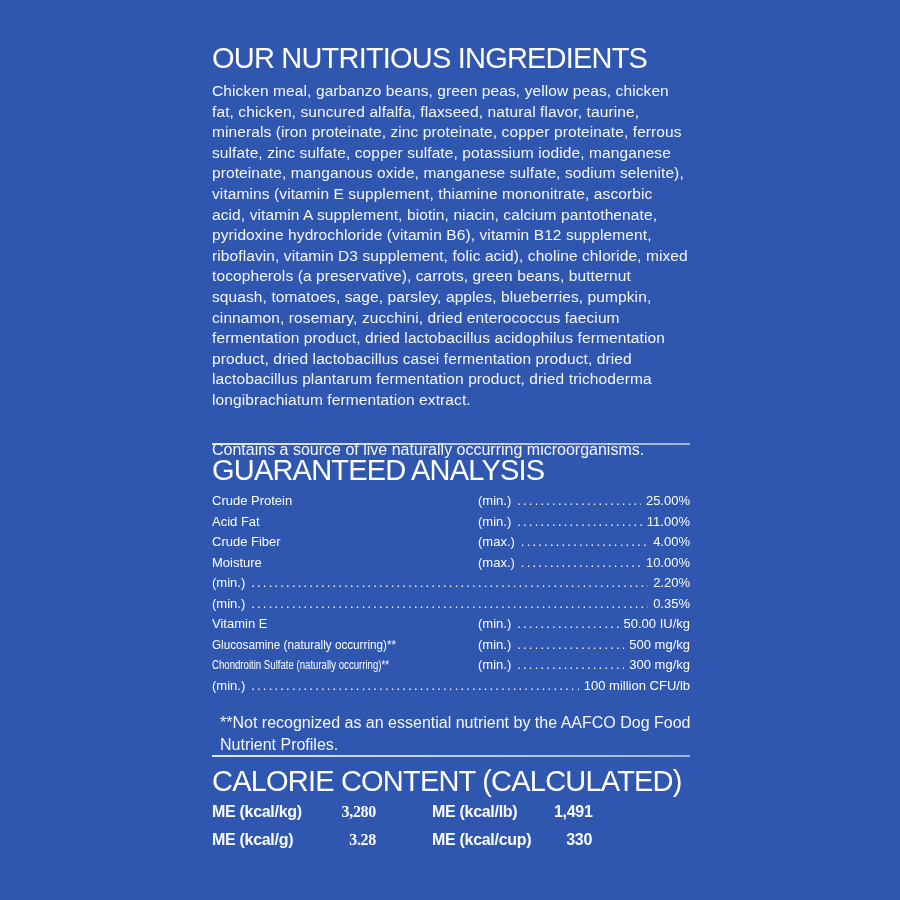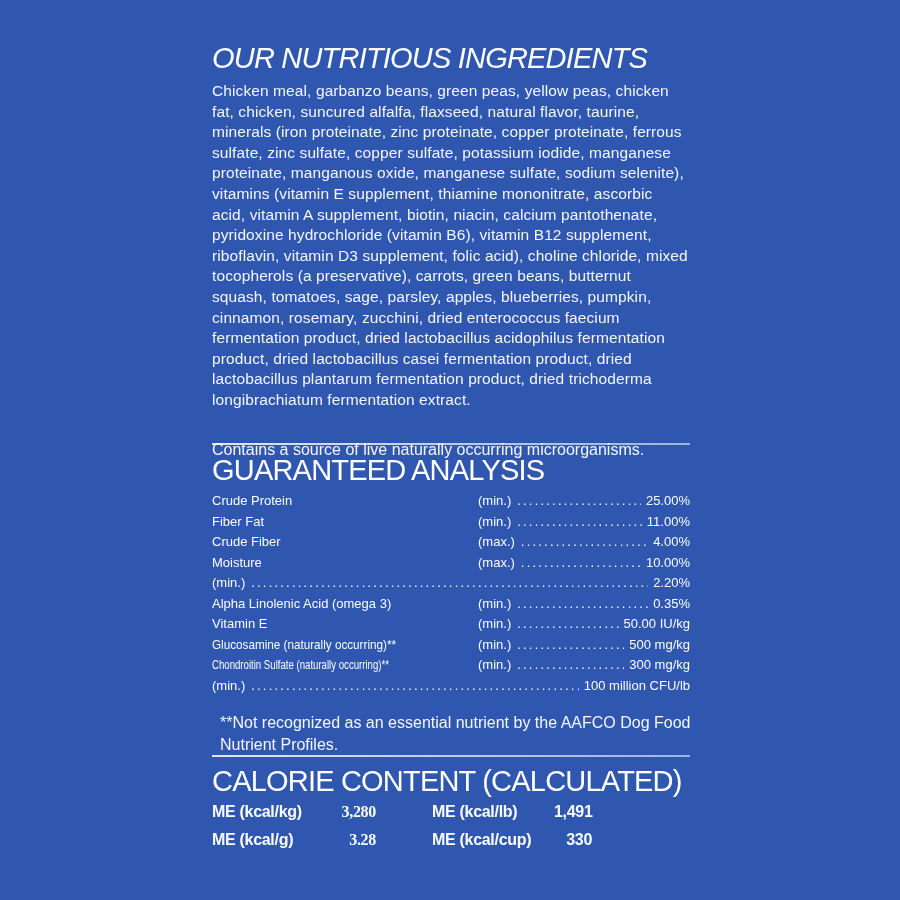--- a/index.html
+++ b/index.html
@@ -98,41 +98,41 @@
   .cal-value  { width: 44px;  flex: 0 0 44px;  text-align: right; font-family: Liberation Serif, serif; }
   .cal-gap    { width: 56px;  flex: 0 0 56px; }
   .cal-label2 { width: 122px; flex: 0 0 122px; }
   .cal-value2 { width: 38px;  flex: 0 0 38px;  text-align: right; }
 </style>
 </head>
 <body>
 
 <div class="panel">
 
-  <h1 class="abs col" style="top:42px;font-style:italic;">OUR NUTRITIOUS INGREDIENTS</h1>
+  <h1 class="abs col" style="top:42px;">OUR NUTRITIOUS INGREDIENTS</h1>
 
   <p class="abs col body-text" style="top:81px;">Chicken meal, garbanzo beans, green peas, yellow peas, chicken fat, chicken, suncured alfalfa, flaxseed, natural flavor, taurine, minerals (iron proteinate, zinc proteinate, copper proteinate, ferrous sulfate, zinc sulfate, copper sulfate, potassium iodide, manganese proteinate, manganous oxide, manganese sulfate, sodium selenite), vitamins (vitamin E supplement, thiamine mononitrate, ascorbic acid, vitamin A supplement, biotin, niacin, calcium pantothenate, pyridoxine hydrochloride (vitamin B6), vitamin B12 supplement, riboflavin, vitamin D3 supplement, folic acid), choline chloride, mixed tocopherols (a preservative), carrots, green beans, butternut squash, tomatoes, sage, parsley, apples, blueberries, pumpkin, cinnamon, rosemary, zucchini, dried enterococcus faecium fermentation product, dried lactobacillus acidophilus fermentation product, dried lactobacillus casei fermentation product, dried lactobacillus plantarum fermentation product, dried trichoderma longibrachiatum fermentation extract.</p>
 
   <p class="abs col note-text" style="top:439px;">Contains a source of live naturally occurring microorganisms.</p>
 
   <div class="abs col divider" style="top:443px;"></div>
 
   <h2 class="abs col" style="top:454px;">GUARANTEED ANALYSIS</h2>
 
   <div class="abs col ga-table" style="top:491px;">
 
     <div class="ga-row">
       <span class="ga-label">Crude Protein</span>
       <span class="ga-basis">(min.)</span>
       <span class="dots">................................................................................</span>
       <span class="ga-value">25.00%</span>
     </div>
 
     <div class="ga-row">
-      <span class="ga-label">Fiber Fat</span>
+      <span class="ga-label">Acid Fat</span>
       <span class="ga-basis">(min.)</span>
       <span class="dots">................................................................................</span>
       <span class="ga-value">11.00%</span>
     </div>
 
     <div class="ga-row">
       <span class="ga-label">Crude Fiber</span>
       <span class="ga-basis">(max.)</span>
       <span class="dots">................................................................................</span>
       <span class="ga-value">4.00%</span>
@@ -145,21 +145,20 @@
       <span class="ga-value">10.00%</span>
     </div>
 
     <div class="ga-row">
       <span class="ga-basis">(min.)</span>
       <span class="dots">................................................................................</span>
       <span class="ga-value">2.20%</span>
     </div>
 
     <div class="ga-row">
-      <span class="ga-label">Alpha Linolenic Acid (omega 3)</span>
       <span class="ga-basis">(min.)</span>
       <span class="dots">................................................................................</span>
       <span class="ga-value">0.35%</span>
     </div>
 
     <div class="ga-row">
       <span class="ga-label">Vitamin E</span>
       <span class="ga-basis">(min.)</span>
       <span class="dots">................................................................................</span>
       <span class="ga-value">50.00 IU/kg</span>

